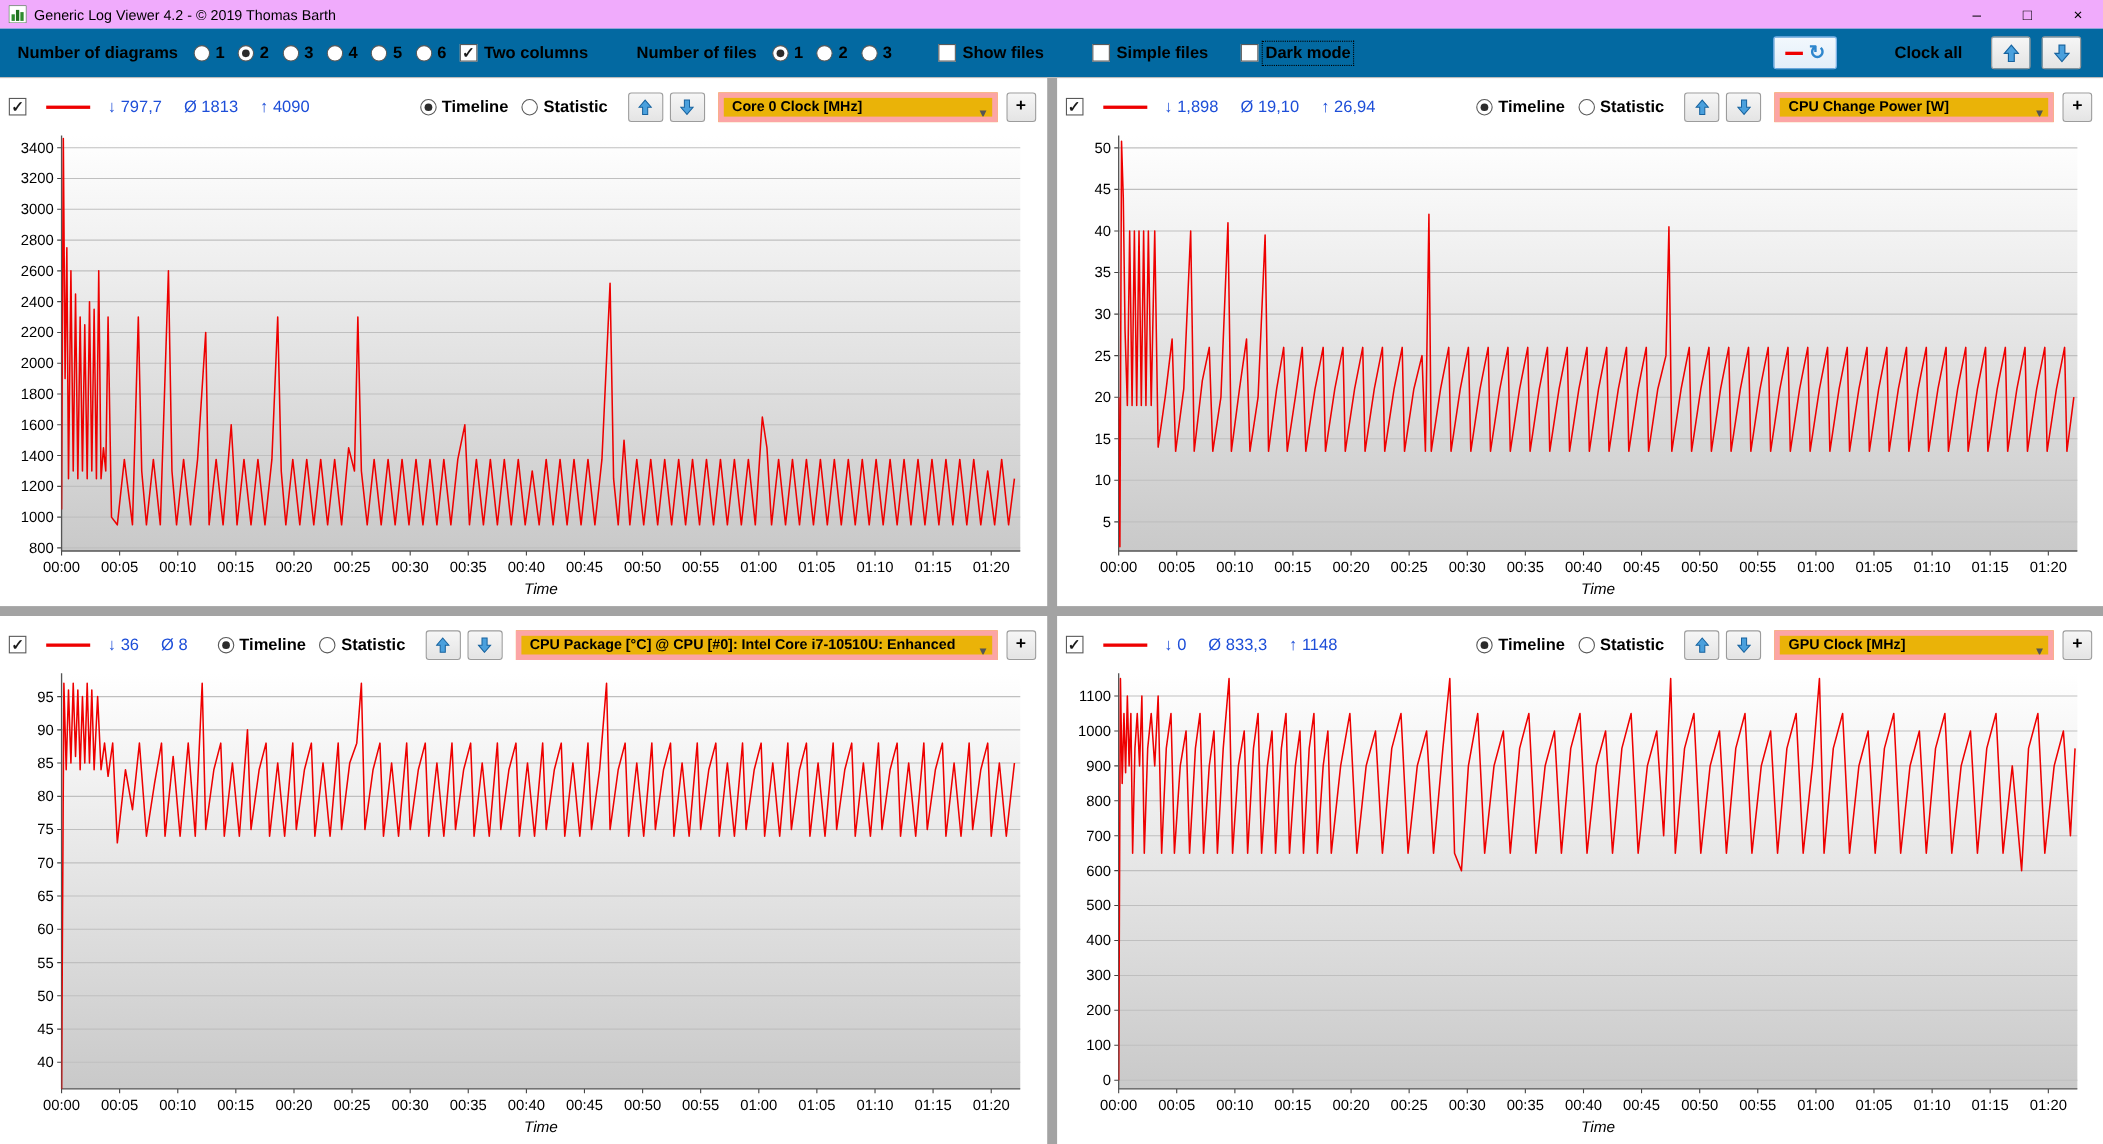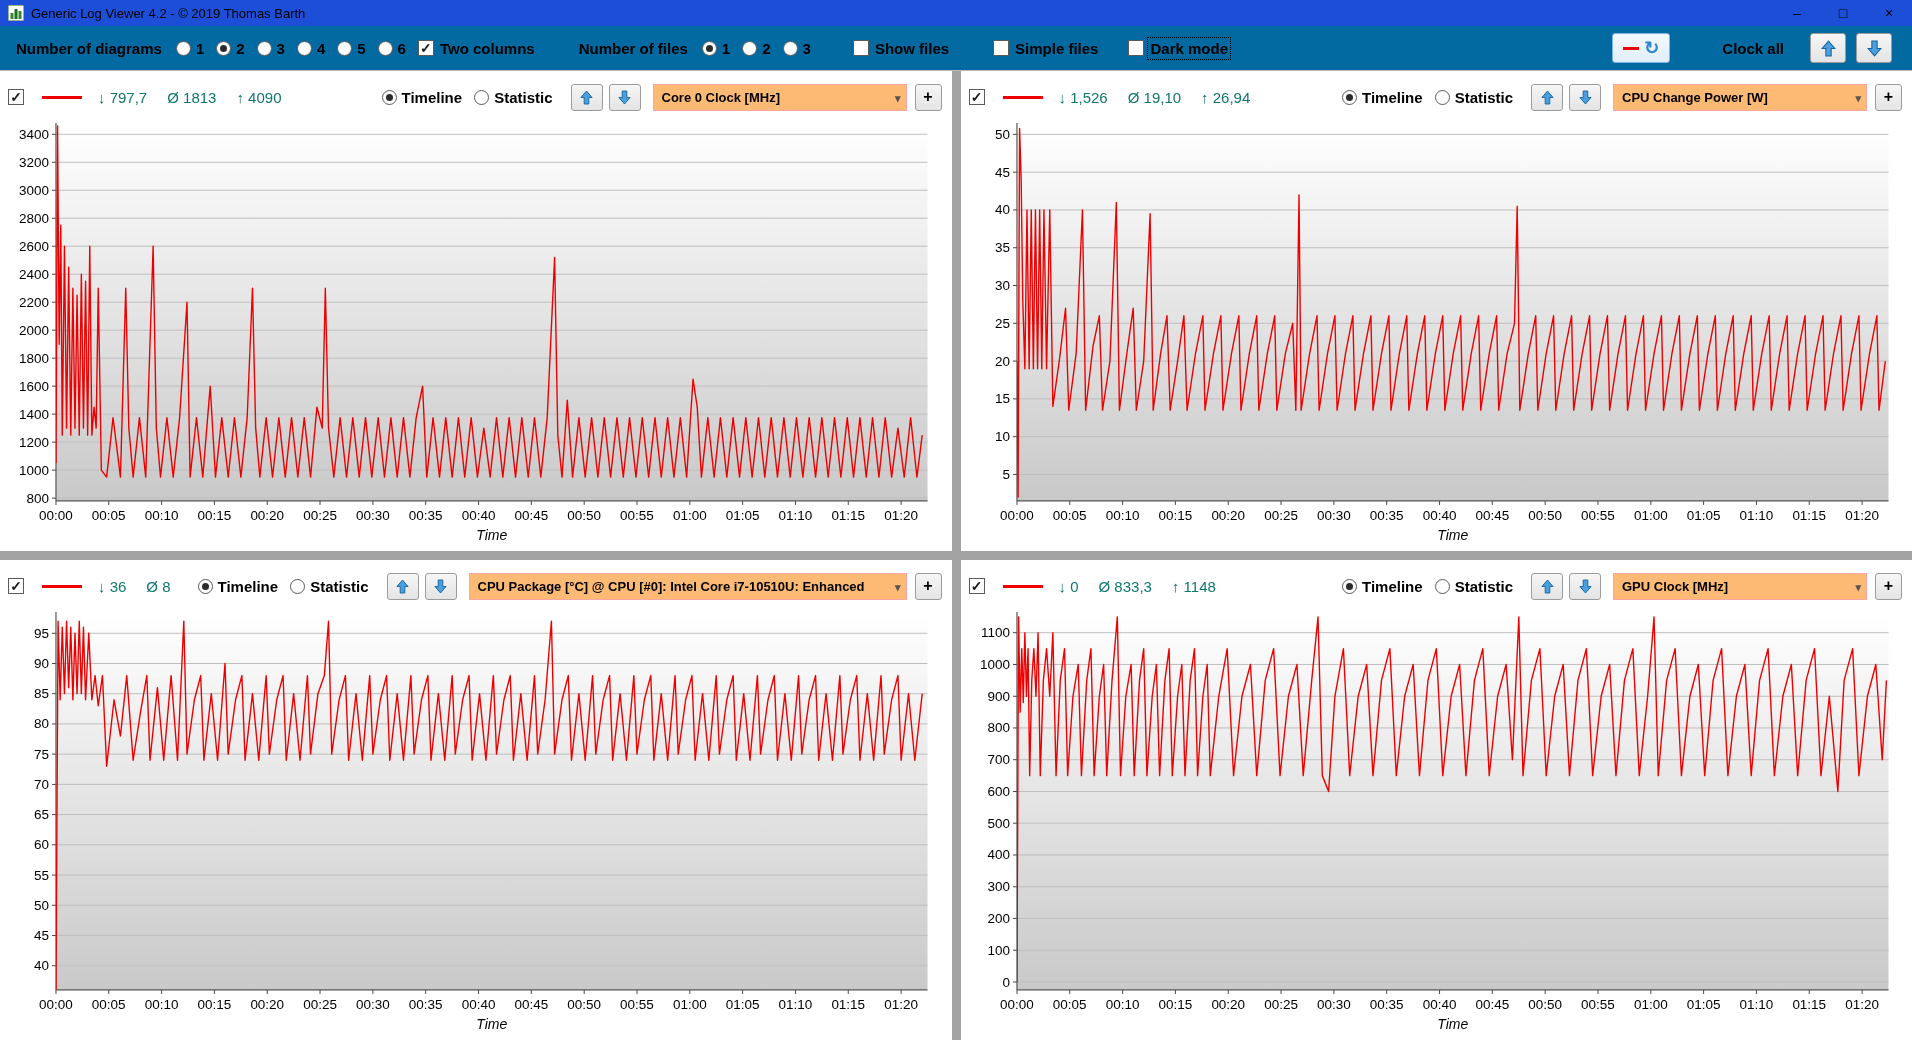--- a/index.html
+++ b/index.html
@@ -3,21 +3,21 @@
 <meta charset="utf-8">
 <style>
   * { box-sizing: border-box; }
   html,body { margin:0; padding:0; }
   body {
     width:1912px; height:1040px; overflow:hidden;
     font-family:"Liberation Sans", sans-serif; font-size:13px;
     background:#ffffff; color:#000;
   }
   
-  .titlebar { height:26px; display:flex; align-items:center; background:#1d4ed8; padding-left:8px; }
+  .titlebar { height:26px; display:flex; align-items:center; background:#f0abfc; padding-left:8px; }
   .app-icon { width:16px; height:16px; margin-right:7px; flex:0 0 auto; }
   .title-text { font-size:13px; }
   .win-controls { margin-left:auto; display:flex; height:100%; }
   .win-btn { width:46px; height:100%; display:flex; align-items:center; justify-content:center;
              font-size:14px; background:transparent; border:none; cursor:pointer; color:#000; }
   
   .toolbar { height:44px; display:flex; align-items:center; padding:0 20px 0 16px; background:#0369a1; }
   .tb-label { font-weight:bold; font-size:15px; margin-right:14px; white-space:nowrap; }
   .radio { display:inline-flex; align-items:center; margin-right:12px; font-weight:bold; font-size:15px; cursor:pointer; white-space:nowrap; }
   .rb { width:15px; height:15px; border:1px solid #5a5a5a; border-radius:50%; background:#fff; display:inline-block; position:relative; margin-right:5px; flex:0 0 auto; }
@@ -35,25 +35,25 @@
   .red-dash { width:16px; height:3px; background:#ee0000; display:inline-block; }
   .sync-glyph { color:#2e86cd; font-size:18px; font-weight:bold; line-height:1; }
   .arrow-btn { width:36px; height:30px; }
   .tb-right .sp1 { width:52px; } .tb-right .sp2 { width:26px; } .tb-right .sp3 { width:10px; }
   
   .main { height:970px; display:grid; grid-template-columns:1fr 1fr; grid-template-rows:1fr 1fr;
           gap:9px; background:#a3a3a3; border-top:1px solid #bdbdbd; }
   .panel { background:#fff; display:flex; flex-direction:column; padding:8px 10px 2px 8px; min-width:0; min-height:0; }
   .panel-header { height:36px; display:flex; align-items:center; flex:0 0 auto; }
   .swatch { width:40px; height:3px; background:#ee0000; margin:0 16px 0 12px; flex:0 0 auto; cursor:pointer; }
-  .stats { display:flex; gap:20px; color:#0f766e; font-size:15px; white-space:nowrap; overflow:hidden; min-width:0; flex:0 1 auto; }
+  .stats { display:flex; gap:20px; color:#1d4ed8; font-size:15px; white-space:nowrap; overflow:hidden; min-width:0; flex:0 1 auto; }
   .hsp { flex:1 1 20px; min-width:8px; }
   .panel-header .radio { font-size:15px;justify-content:center; }
   .hdr-btn { width:32px; height:27px; margin-left:6px; flex:0 0 auto; }
-  .dropdown { height:27px; margin-left:12px; border:1px solid #fca5a5; background:#fdba74; display:flex; align-items:center;
+  .dropdown { height:27px; margin-left:12px; border:5px solid #fca5a5; background:#eab308; display:flex; 
               padding:0 22px 0 8px; position:relative; font-weight:bold; font-size:13px; white-space:nowrap;
               overflow:hidden; cursor:pointer; flex:0 0 auto; }
   .dropdown .dd-arrow { position:absolute; right:5px; top:7px; font-size:11px; color:#555; }
   .dd-std { width:254px; }
   .dd-wide { width:438px; }
   .plus-btn { width:27px; height:27px; margin-left:8px; font-size:16px; font-weight:bold; flex:0 0 auto; }
   svg.chart { flex:1 1 auto; width:100%; min-height:0; display:block; font-family:"Liberation Sans", sans-serif; }
   .up-svg, .down-svg { display:block; }
 </style>
 </head>
@@ -298,21 +298,21 @@
       </svg>
   </div>
 
   <div class="panel">
     <div class="panel-header">
       <span class="chk">
           <span class="mark">✓</span>
         </span>
       <span class="swatch"></span>
       <span class="stats">
-        <span>↓ 1,526</span>
+        <span>↓ 1,898</span>
         <span>Ø 19,10</span>
         <span>↑ 26,94</span>
       </span>
       <span class="hsp"></span>
       <label class="radio">
           <span class="rb sel"></span>
           <span>Timeline</span>
         </label>
       <label class="radio">
           <span class="rb"></span>

